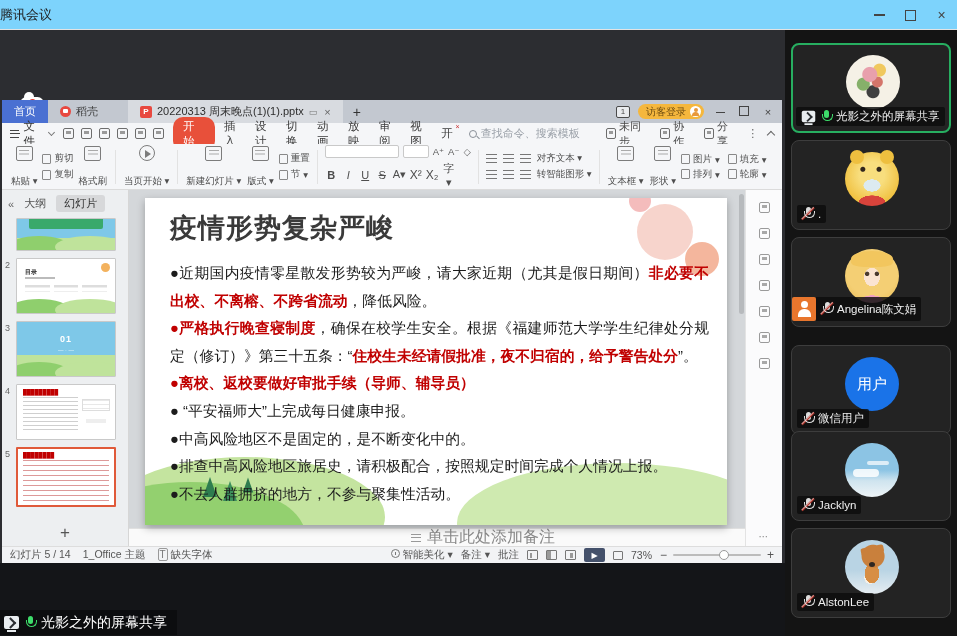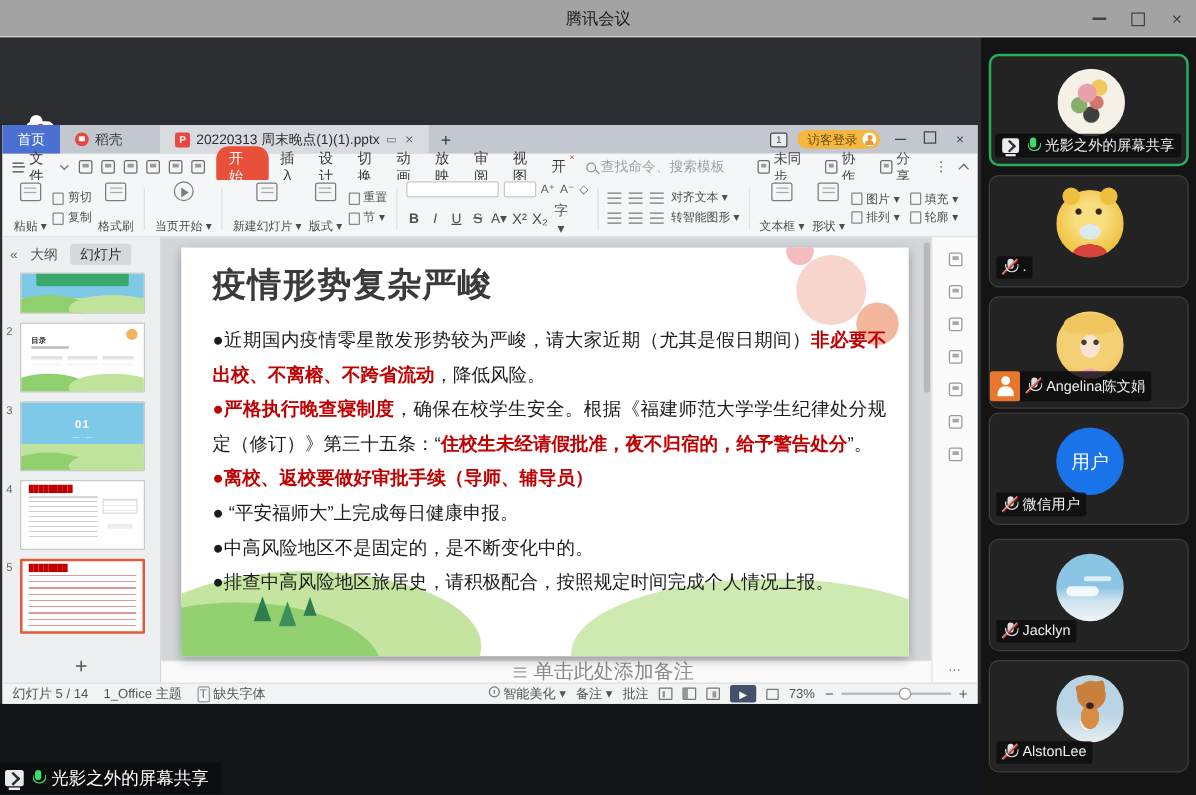--- a/index.html
+++ b/index.html
@@ -1,21 +1,21 @@
 <!DOCTYPE html>
 <html><head>
 <meta charset="utf-8">
 <style>
   * { margin:0; padding:0; box-sizing:border-box; }
   html,body { background:#000; }
   body { font-family:"Liberation Sans","DejaVu Sans",sans-serif; }
   .window { position:relative; width:957px; height:636px; background:#1d1e22; overflow:hidden; }
 
   
-  .titlebar { position:relative; height:30px; background:#a3a3a3; border-bottom:1px solid #e3e3e3; display:flex; align-items:center; justify-content:center; }
+  .titlebar { position:relative; height:30px; background:#7dd3fc; border-bottom:1px solid #e3e3e3; display:flex; align-items:center; }
   .titlebar .title { font-size:13px; color:#1d1d1d; }
   .win-controls { position:absolute; right:0; top:0; height:30px; display:flex; }
   .wc { width:31px; height:30px; display:flex; align-items:center; justify-content:center; color:#444; }
   .wc-min::before { content:""; width:11px; height:1.5px; background:#444; }
   .wc-max::before { content:""; width:9px; height:9px; border:1.3px solid #444; }
   .wc-close { font-size:14px; }
 
   
   .app-body { position:relative; height:606px; display:flex; }
   .share-area { position:relative; width:785px; height:100%; background:#2c2d31; overflow:hidden; }
@@ -486,20 +486,21 @@
                 <div class="deco tree t-b"></div>
                 <div class="deco tree t-c"></div>
                 <div class="slide-title">疫情形势复杂严峻</div>
                 <div class="bullets" id="slide-bullets">
                     <div><span>●近期国内疫情零星散发形势较为严峻，请大家近期（尤其是假日期间）</span><span class="red">非必要不出校、不离榕、不跨省流动</span><span>，降低风险。</span></div>
                     <div><span class="red">●严格执行晚查寝制度</span><span>，确保在校学生安全。根据《福建师范大学学生纪律处分规定（修订）》第三十五条：“</span><span class="red">住校生未经请假批准，夜不归宿的，给予警告处分</span><span>”。</span></div>
                     <div><span class="red">●离校、返校要做好审批手续（导师、辅导员）</span></div>
                     <div><span>● “平安福师大”上完成每日健康申报。</span></div>
                     <div><span>●中高风险地区不是固定的，是不断变化中的。</span></div>
                     <div><span>●排查中高风险地区旅居史，请积极配合，按照规定时间完成个人情况上报。</span></div>
+                    <div><span>●不去人群拥挤的地方，不参与聚集性活动。</span></div>
                   </div>
               </div>
               <div class="vscroll"></div>
             </div>
             <div class="notes-bar">
               <span class="hamb"></span>
               <span>单击此处添加备注</span>
             </div>
           </div>
 
@@ -574,21 +575,21 @@
           <span class="host-badge"></span>
           <span class="name-tag">
             <span class="mic muted">
                 <span class="slash"></span>
               </span>
             <span class="nm">Angelina陈文娟</span>
           </span>
         </div>
       </div>
 
-      <div class="tile" style="top:300px">
+      <div class="tile" style="top:315px">
         <div class="av av-user">
             <span>用户</span>
           </div>
         <div class="name-tag">
           <span class="mic muted">
               <span class="slash"></span>
             </span>
           <span class="nm">微信用户</span>
         </div>
       </div>

